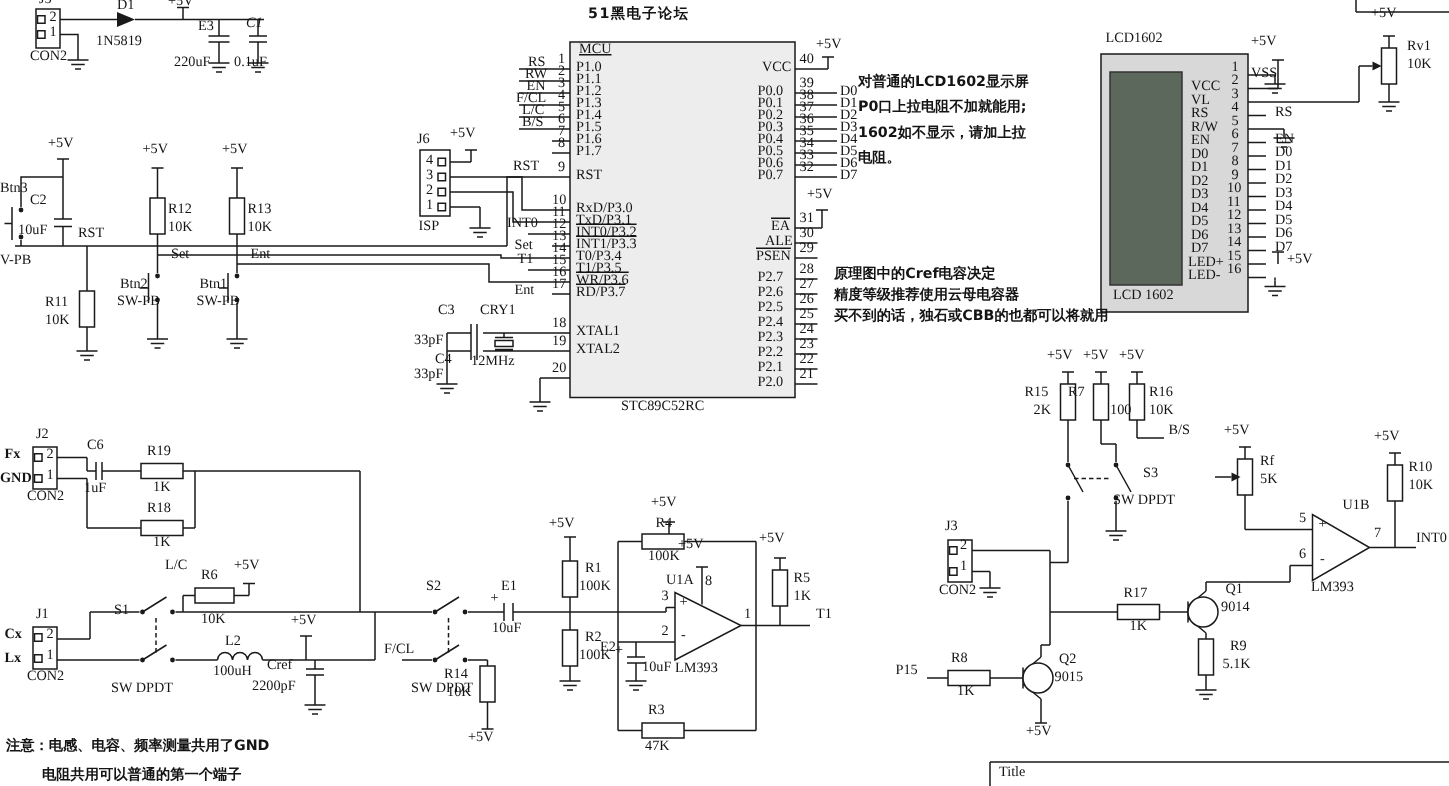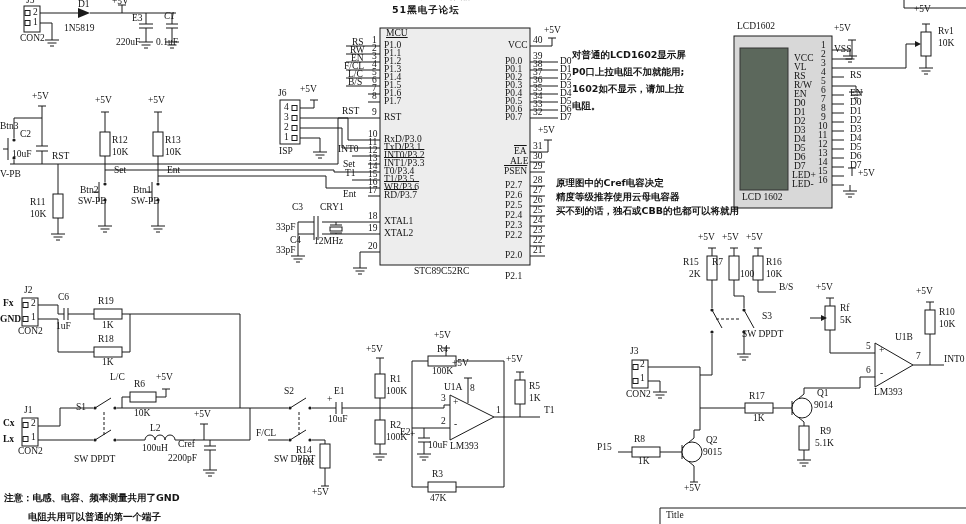--- a/index.html
+++ b/index.html
@@ -326,21 +326,21 @@
       <span class="lb n" style="left: 505px; top: 113px;">P0.7</span>
       <span class="lb n ov" style="left: 514px; top: 147px;">EA</span>
       <span class="lb n" style="left: 510px; top: 157px;">ALE</span>
       <span class="lb n ov" style="left: 504px; top: 167px;">PSEN</span>
       <span class="lb n" style="left: 505px; top: 181px;">P2.7</span>
       <span class="lb n" style="left: 505px; top: 191px;">P2.6</span>
       <span class="lb n" style="left: 505px; top: 201px;">P2.5</span>
       <span class="lb n" style="left: 505px; top: 211px;">P2.4</span>
       <span class="lb n" style="left: 505px; top: 221px;">P2.3</span>
       <span class="lb n" style="left: 505px; top: 231px;">P2.2</span>
-      <span class="lb n" style="left: 505px; top: 241px; margin-top: 31px;">P2.1</span>
+      <span class="lb n" style="left: 505px; top: 241px;">P2.1</span>
       <span class="lb n" style="left: 505px; top: 251px;">P2.0</span>
       <span class="lb n" style="left: 533px; top: 36px;">40</span>
       <span class="lb n" style="left: 533px; top: 52px;">39</span>
       <span class="lb n" style="left: 533px; top: 60px;">38</span>
       <span class="lb n" style="left: 533px; top: 68px;">37</span>
       <span class="lb n" style="left: 533px; top: 76px;">36</span>
       <span class="lb n" style="left: 533px; top: 84px;">35</span>
       <span class="lb n" style="left: 533px; top: 92px;">34</span>
       <span class="lb n" style="left: 533px; top: 100px;">33</span>
       <span class="lb n" style="left: 533px; top: 108px;">32</span>

